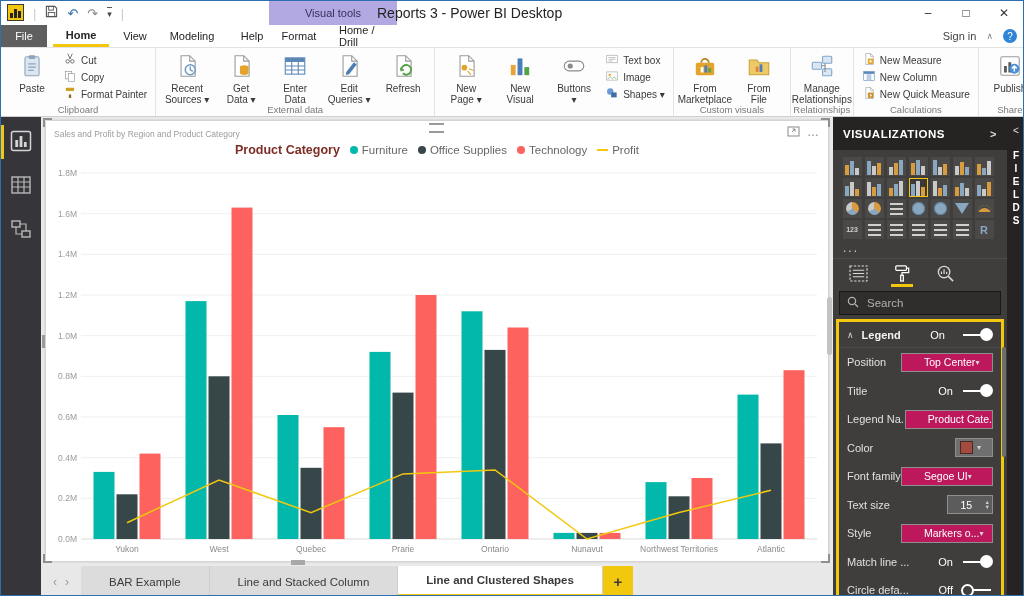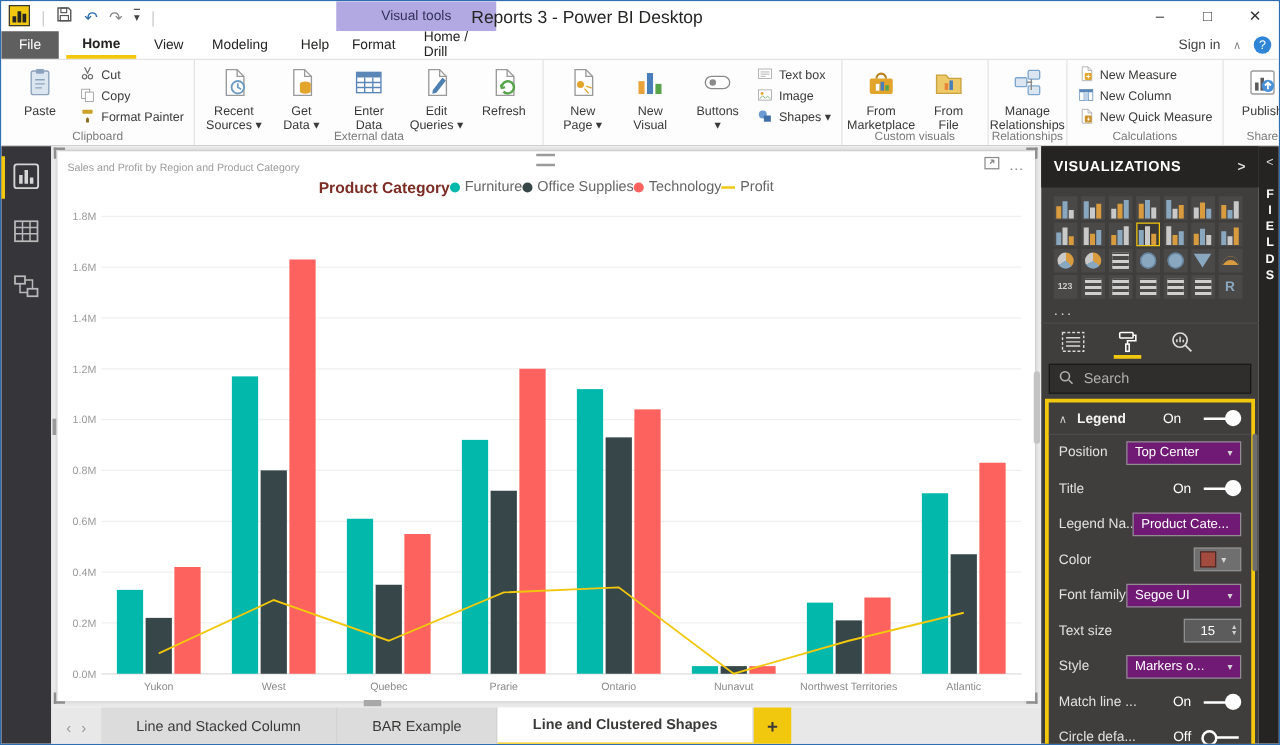--- a/index.html
+++ b/index.html
@@ -37,21 +37,21 @@
   .side{position:absolute;top:116px;left:0;width:40px;bottom:0;background:#35353a;}
   .side .sitem{position:relative;width:40px;height:38px;display:flex;align-items:center;justify-content:center;margin-top:6px;}
   .side .sitem.active::before{content:"";position:absolute;left:0;top:2px;bottom:2px;width:3px;background:#f2c80f;}
   
   .canvas{position:absolute;top:116px;left:40px;width:792px;height:449px;background:#eaeaea;}
   .visual{position:absolute;left:5px;top:4px;width:782px;height:440px;background:#fff;box-shadow:0 0 3px rgba(0,0,0,.25);}
   .vtitle{position:absolute;left:8px;top:8px;font-size:8.5px;color:#9b9b9b;}
   .vgrip{position:absolute;left:50%;top:2px;width:15px;height:6px;margin-left:-8px;border-top:2px solid #9a9a9a;border-bottom:2px solid #9a9a9a;}
   .vactions{position:absolute;right:8px;top:4px;display:flex;align-items:center;gap:7px;color:#8a8a8a;}
   .vmore{font-size:12px;letter-spacing:1px;color:#8a8a8a;}
-  .chart-legend{position:absolute;left:0;right:0;top:22px;display:flex;justify-content:center;align-items:center;}
+  .chart-legend{position:absolute;left:0;right:0;top:22px;display:flex;justify-content:center;align-items:center;gap:10px;}
   .leg-title{font-weight:bold;font-size:12.5px;color:#7c2d25;}
   .leg-it{display:flex;align-items:center;gap:4px;font-size:11.5px;color:#666;}
   .leg-dot{width:8px;height:8px;border-radius:50%;}
   .leg-dash{width:11px;height:2.5px;}
   .chart-svg{position:absolute;left:5px;top:42px;}
   .tick{font-size:8.5px;fill:#9a9a9a;font-family:"Liberation Sans",sans-serif;}
   .cat{font-size:8.5px;fill:#8a8a8a;font-family:"Liberation Sans",sans-serif;}
   
   .hd{position:absolute;background:#9a9a9a;}
   .corner{position:absolute;width:7px;height:7px;border:0 solid #8f8f8f;}
@@ -93,21 +93,21 @@
   .fsec-head .chev{color:#cfcfcf;font-size:9px;}
   .fsec-head .flabel{font-weight:bold;color:#f3f3f3;}
   .frow{height:28.5px;display:flex;align-items:center;padding:0 8px;justify-content:space-between;}
   .flabel{color:#e0e0e0;font-size:11px;white-space:nowrap;overflow:hidden;}
   .fstate{color:#fff;font-size:11px;margin-left:auto;margin-right:8px;}
   .tg{position:relative;width:32px;height:14px;display:flex;align-items:center;}
   .tg .track{position:absolute;left:2px;right:2px;height:2px;background:#fff;}
   .tg .knob{position:absolute;width:13px;height:13px;border-radius:50%;background:#fff;box-sizing:border-box;}
   .tg.on .knob{right:0;}
   .tg.off .knob{left:0;background:#3f3e3c;border:2px solid #fff;}
-  .dd,.tb{width:92px;height:19px;background:#701a75;border:1px solid #8e8e8e;color:#fff;display:flex;align-items:center;padding:0 6px;font-size:10.5px;box-sizing:border-box;white-space:nowrap;overflow:hidden;}
+  .dd,.tb{width:92px;height:19px;background:#be185d;border:1px solid #8e8e8e;color:#fff;display:flex;align-items:center;padding:0 22px;font-size:10.5px;box-sizing:border-box;white-space:nowrap;overflow:hidden;}
   .dd .caret{margin-left:auto;font-size:8px;color:#d5d5d5;}
   .colorctl{width:38px;height:19px;background:#6f6f6f;border:1px solid #8e8e8e;display:flex;align-items:center;gap:4px;padding:0 4px;box-sizing:border-box;}
   .sw{width:11px;height:11px;border:1px solid #4a2a26;}
   .spin{width:46px;height:19px;background:#5c5c5c;border:1px solid #8e8e8e;color:#fff;display:flex;align-items:center;box-sizing:border-box;}
   .spin .val{flex:1;text-align:center;font-size:10.5px;}
   .spin .arr{display:flex;flex-direction:column;font-size:5.5px;color:#cfcfcf;line-height:5px;padding-right:2px;}
   .vp-scroll{position:absolute;right:1px;top:230px;width:4px;height:110px;background:#6d6d6d;border-radius:2px;}
   
   .fieldsstrip{position:absolute;left:1006px;top:116px;width:18px;bottom:0;background:#252423;color:#fff;display:flex;flex-direction:column;align-items:center;}
   .fieldsstrip .chev{font-size:10px;margin-top:8px;color:#e0e0e0;}
@@ -540,22 +540,22 @@
     <div class="vscroll"></div>
     <div class="hscroll"></div>
   </div>
 
   <div class="pagebar">
     <div class="tabnav">
       <span>‹</span>
       <span>›</span>
     </div>
     <div id="ptabs" style="display:flex">
+        <div class="ptab">BAR Example</div>
         <div class="ptab">Line and Stacked Column</div>
-        <div class="ptab">BAR Example</div>
         <div class="ptab active">Line and Clustered Shapes</div>
       </div>
     <div class="ptab-add">+</div>
   </div>
 
   <div class="vizpanel">
     <div class="vp-head">
       <span>VISUALIZATIONS</span>
       <span class="chev">&gt;</span>
     </div>

